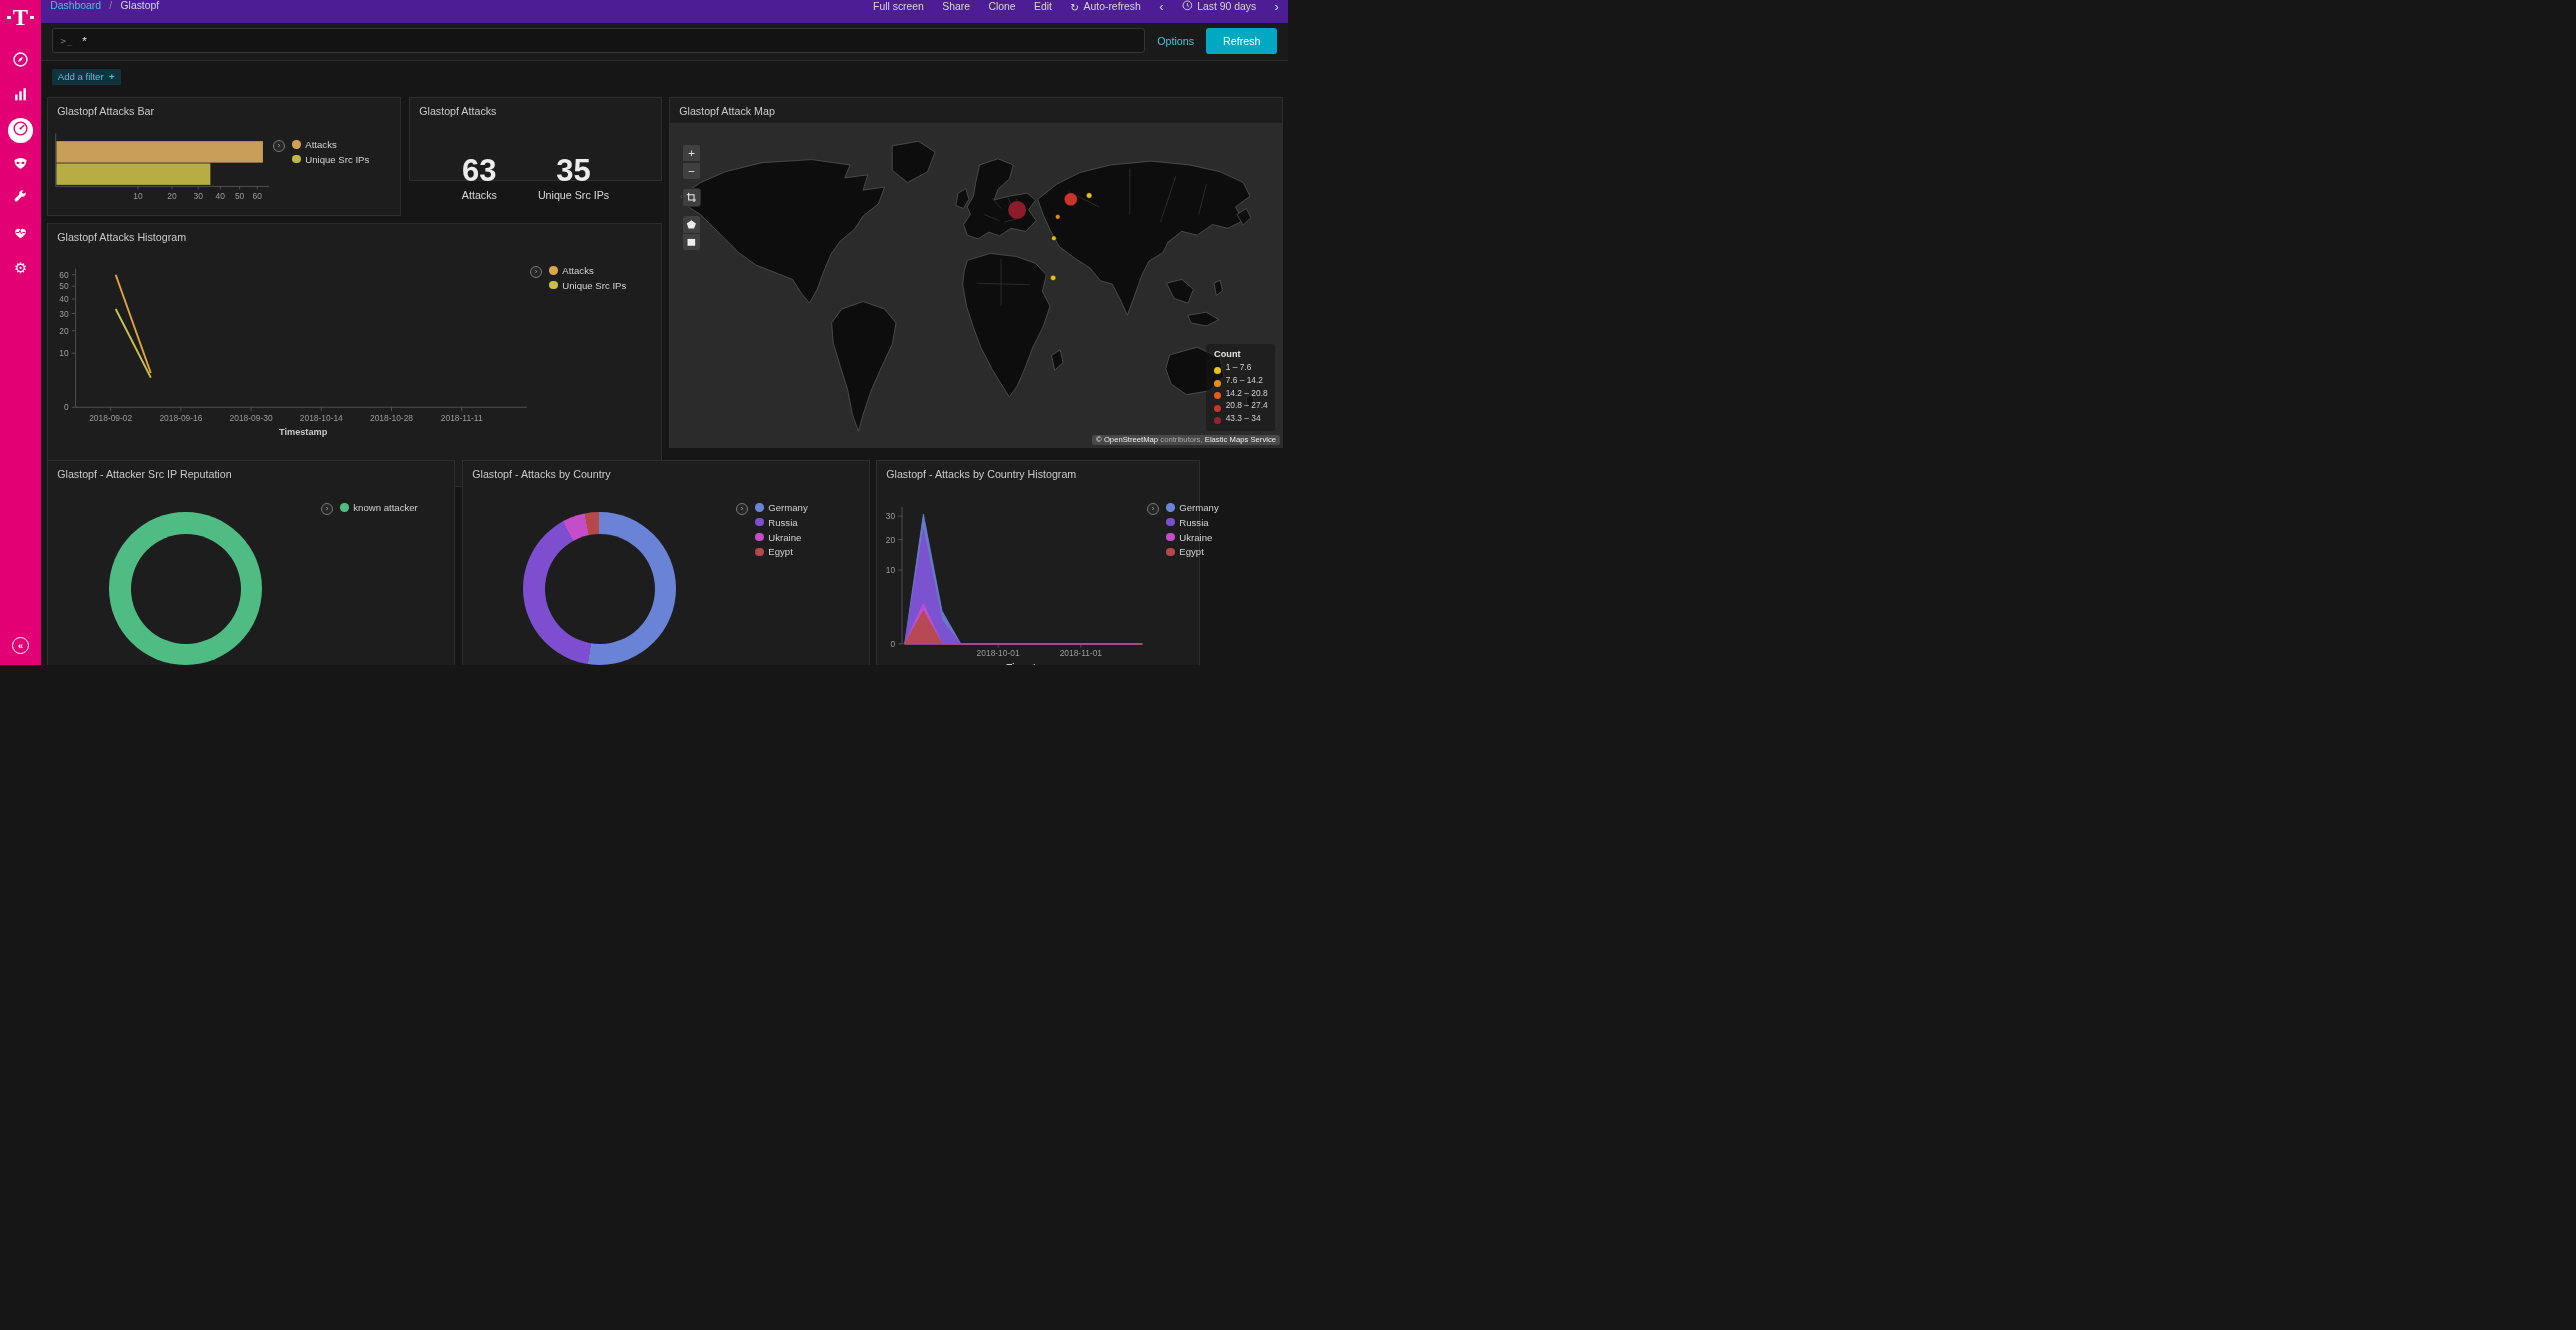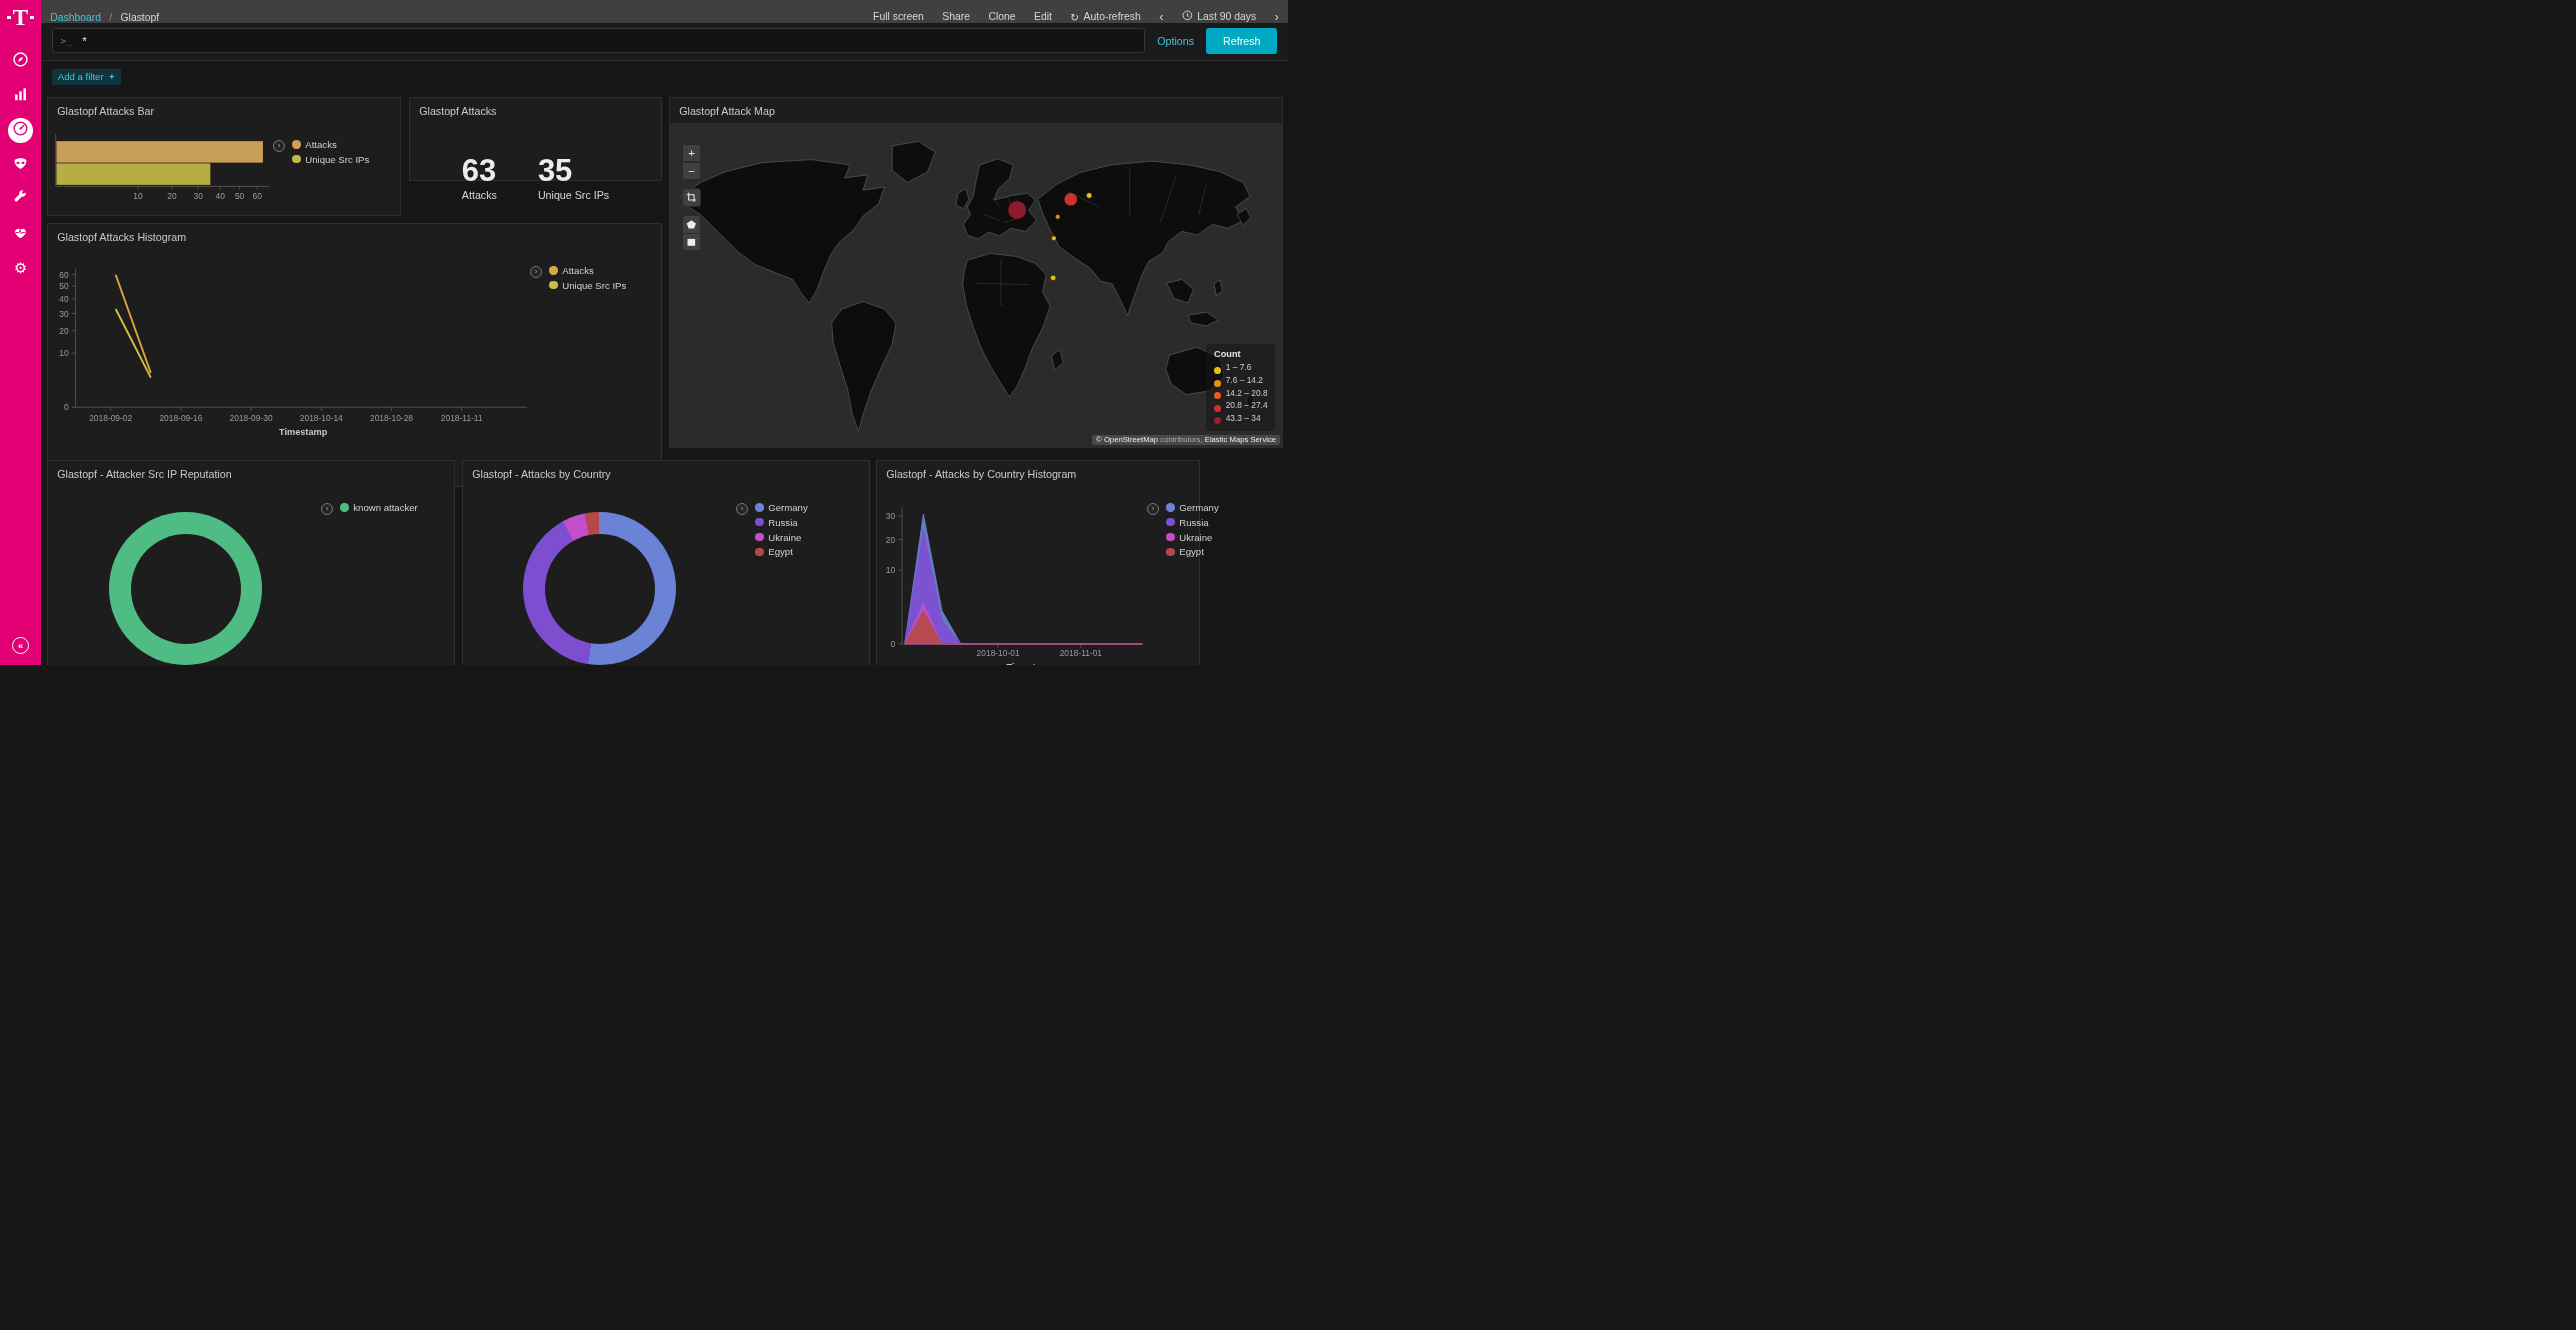--- a/index.html
+++ b/index.html
@@ -11,21 +11,21 @@
 .logo{margin-top:6.1px;display:flex;align-items:center;gap:2.3px;color:#fff}
 .logo .sq{width:3.8px;height:3.8px;background:#fff}
 .logo .t{font-family:"Liberation Serif",serif;font-weight:bold;font-size:23px;line-height:1}
 .nav-icons{margin-top:20px;display:flex;flex-direction:column;align-items:center;gap:10px}
 .nav-item{width:24.5px;height:24.5px;border-radius:50%;display:flex;align-items:center;justify-content:center;cursor:pointer}
 .nav-item.active{background:#fff}
 .collapse{position:absolute;bottom:10.7px;width:17px;height:17px;border:1.5px solid #fff;border-radius:50%;color:#fff;display:flex;align-items:center;justify-content:center;font-size:9.2px;font-weight:bold;cursor:pointer}
 
 
 .main{margin-left:41px}
-.topbar{height:23px;display:flex;align-items:flex-end;padding:0 9.2px;font-size:10.4px;color:#d6d6d6;background:#404040}
+.topbar{height:23px;display:flex;align-items:flex-start;padding:0 9.2px;font-size:10.4px;color:#d6d6d6;background:#4c1d95}
 .breadcrumb a{color:#49c3d8;text-decoration:none;cursor:pointer}
 .sep{color:#8a8a8a;margin:0 5.4px}
 .top-actions{margin-left:auto;display:flex;align-items:center;gap:18.4px}
 .top-actions .act{cursor:pointer}
 .auto-refresh{display:flex;align-items:center;gap:4.6px;cursor:pointer}
 .chev{font-size:13px;color:#cfcfcf;cursor:pointer;line-height:1}
 .time{display:flex;align-items:center;gap:4.6px;cursor:pointer}
 
 .query-row{display:flex;align-items:center;padding:4.6px 10.7px 6.1px;gap:12.3px;background:#1a1a1a;border-bottom:0.8px solid #2d2d2d}
 .query-input{flex:1;height:24.5px;background:#131313;border:0.8px solid #363636;border-radius:3.1px;display:flex;align-items:center;padding:0 7.7px;cursor:text}
@@ -57,21 +57,21 @@
 .legend-items{display:flex;flex-direction:column;gap:3.8px}
 .legend-item{display:flex;align-items:center;gap:4.6px;font-size:9.6px;color:#d2d2d2;cursor:pointer}
 .dot{width:8.4px;height:8.4px;border-radius:50%;display:inline-block;flex:none}
 #p-bar .legend{left:225px;top:41px}
 #p-hist .legend{left:482px;top:41px}
 #p-rep .legend{left:273px;top:41px}
 #p-country .legend{left:273px;top:41px}
 #p-chist .legend{left:270px;top:41px}
 
 
-.metrics{display:flex;justify-content:center;gap:41px;margin-top:31px;}
+.metrics{display:flex;justify-content:center;gap:41px;margin-top:31px;text-align:center}
 .mval{font-size:31px;font-weight:bold;color:#ececec;line-height:1}
 .mlab{font-size:10.7px;color:#d8d8d8;margin-top:3.1px}
 
 
 .donut{position:absolute;width:153px;height:153px;border-radius:50%}
 .hole{position:absolute;left:21.5px;top:21.5px;width:110px;height:110px;border-radius:50%;background:#1d1d1d}
 #p-rep .donut{left:61px;top:51px}
 #p-country .donut{left:60px;top:51px}
 
 

